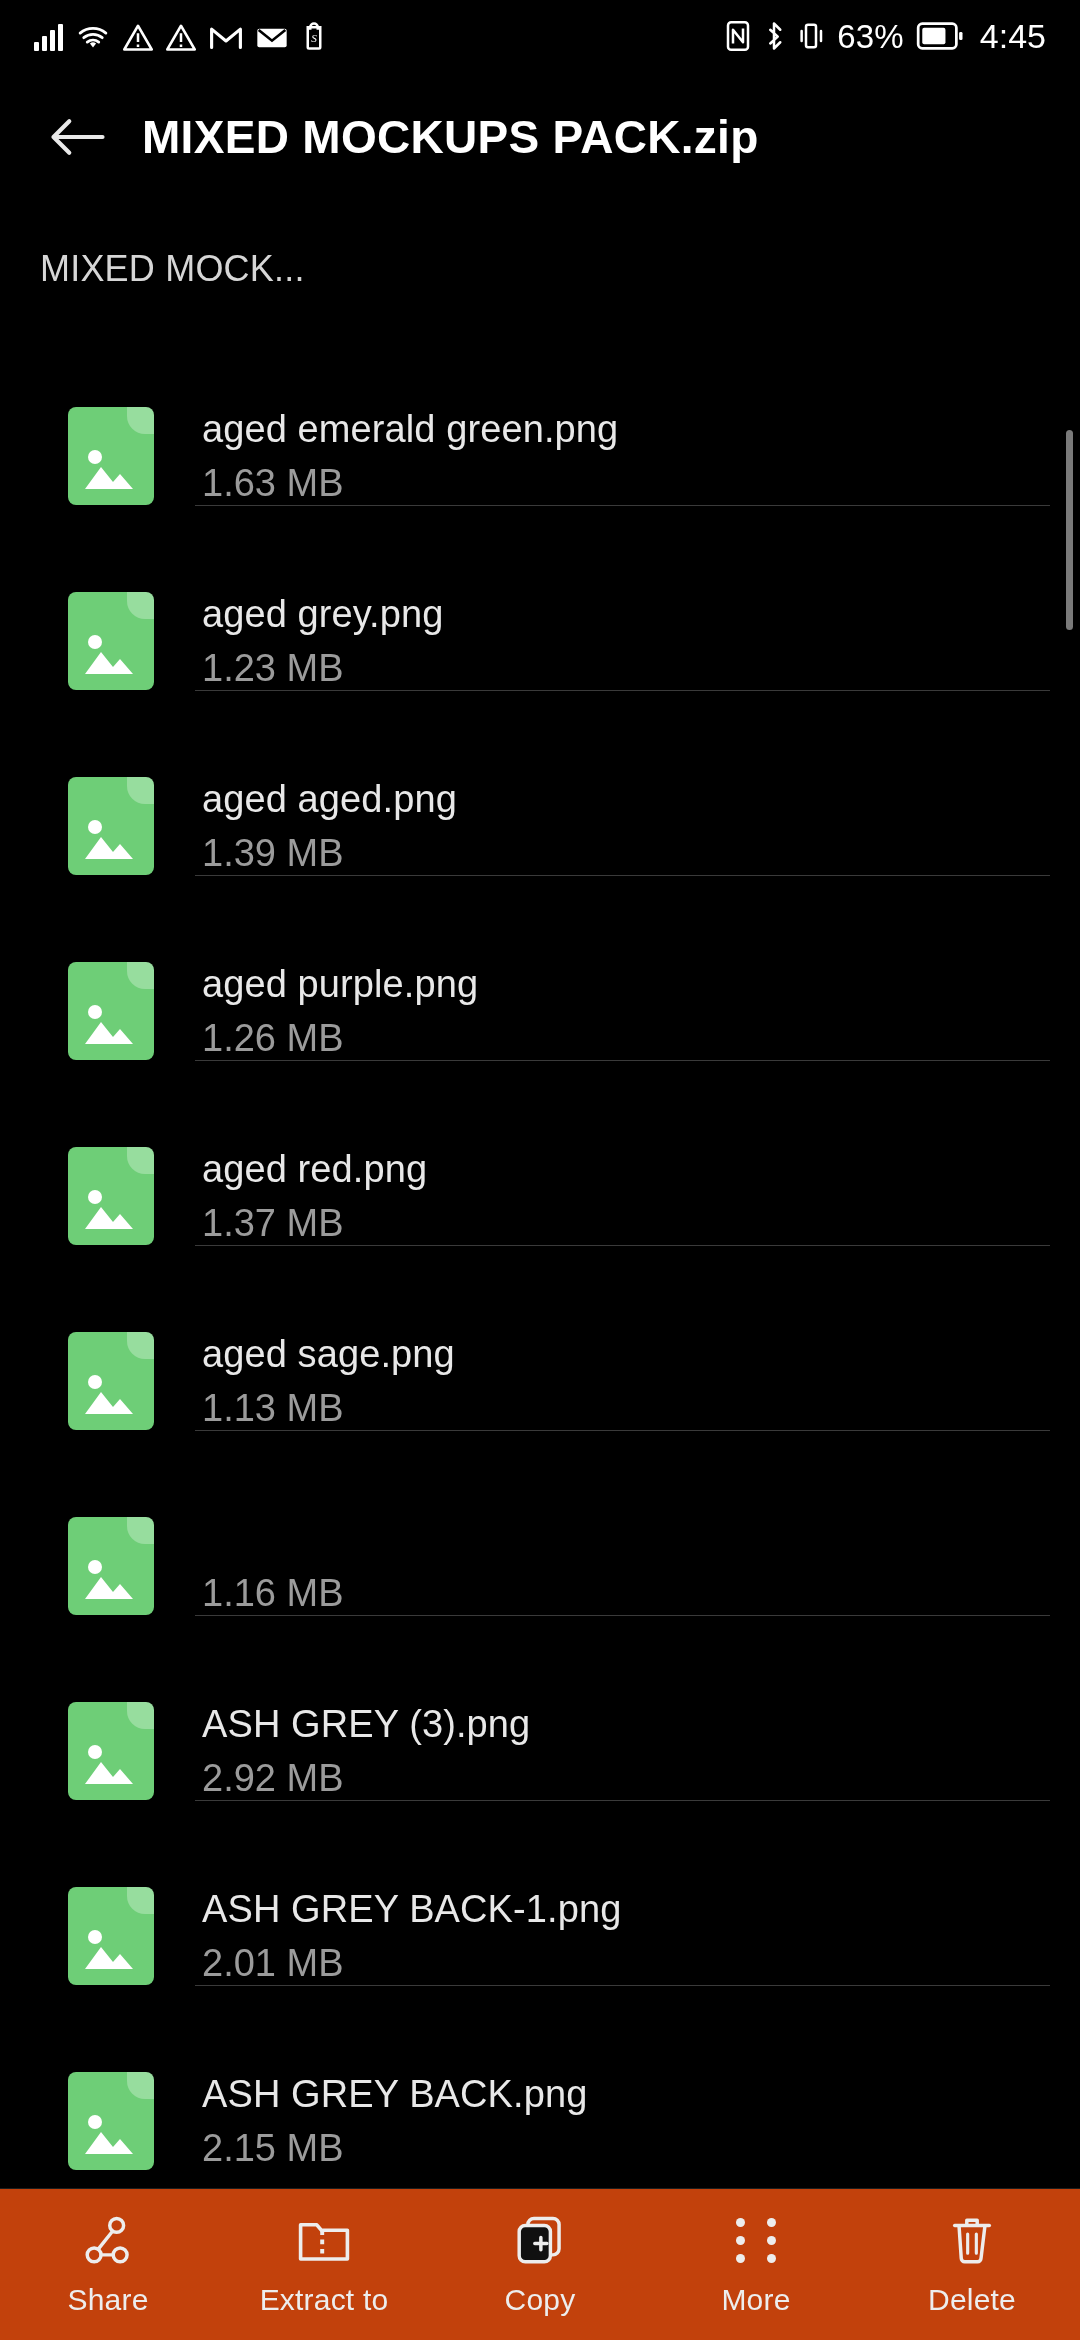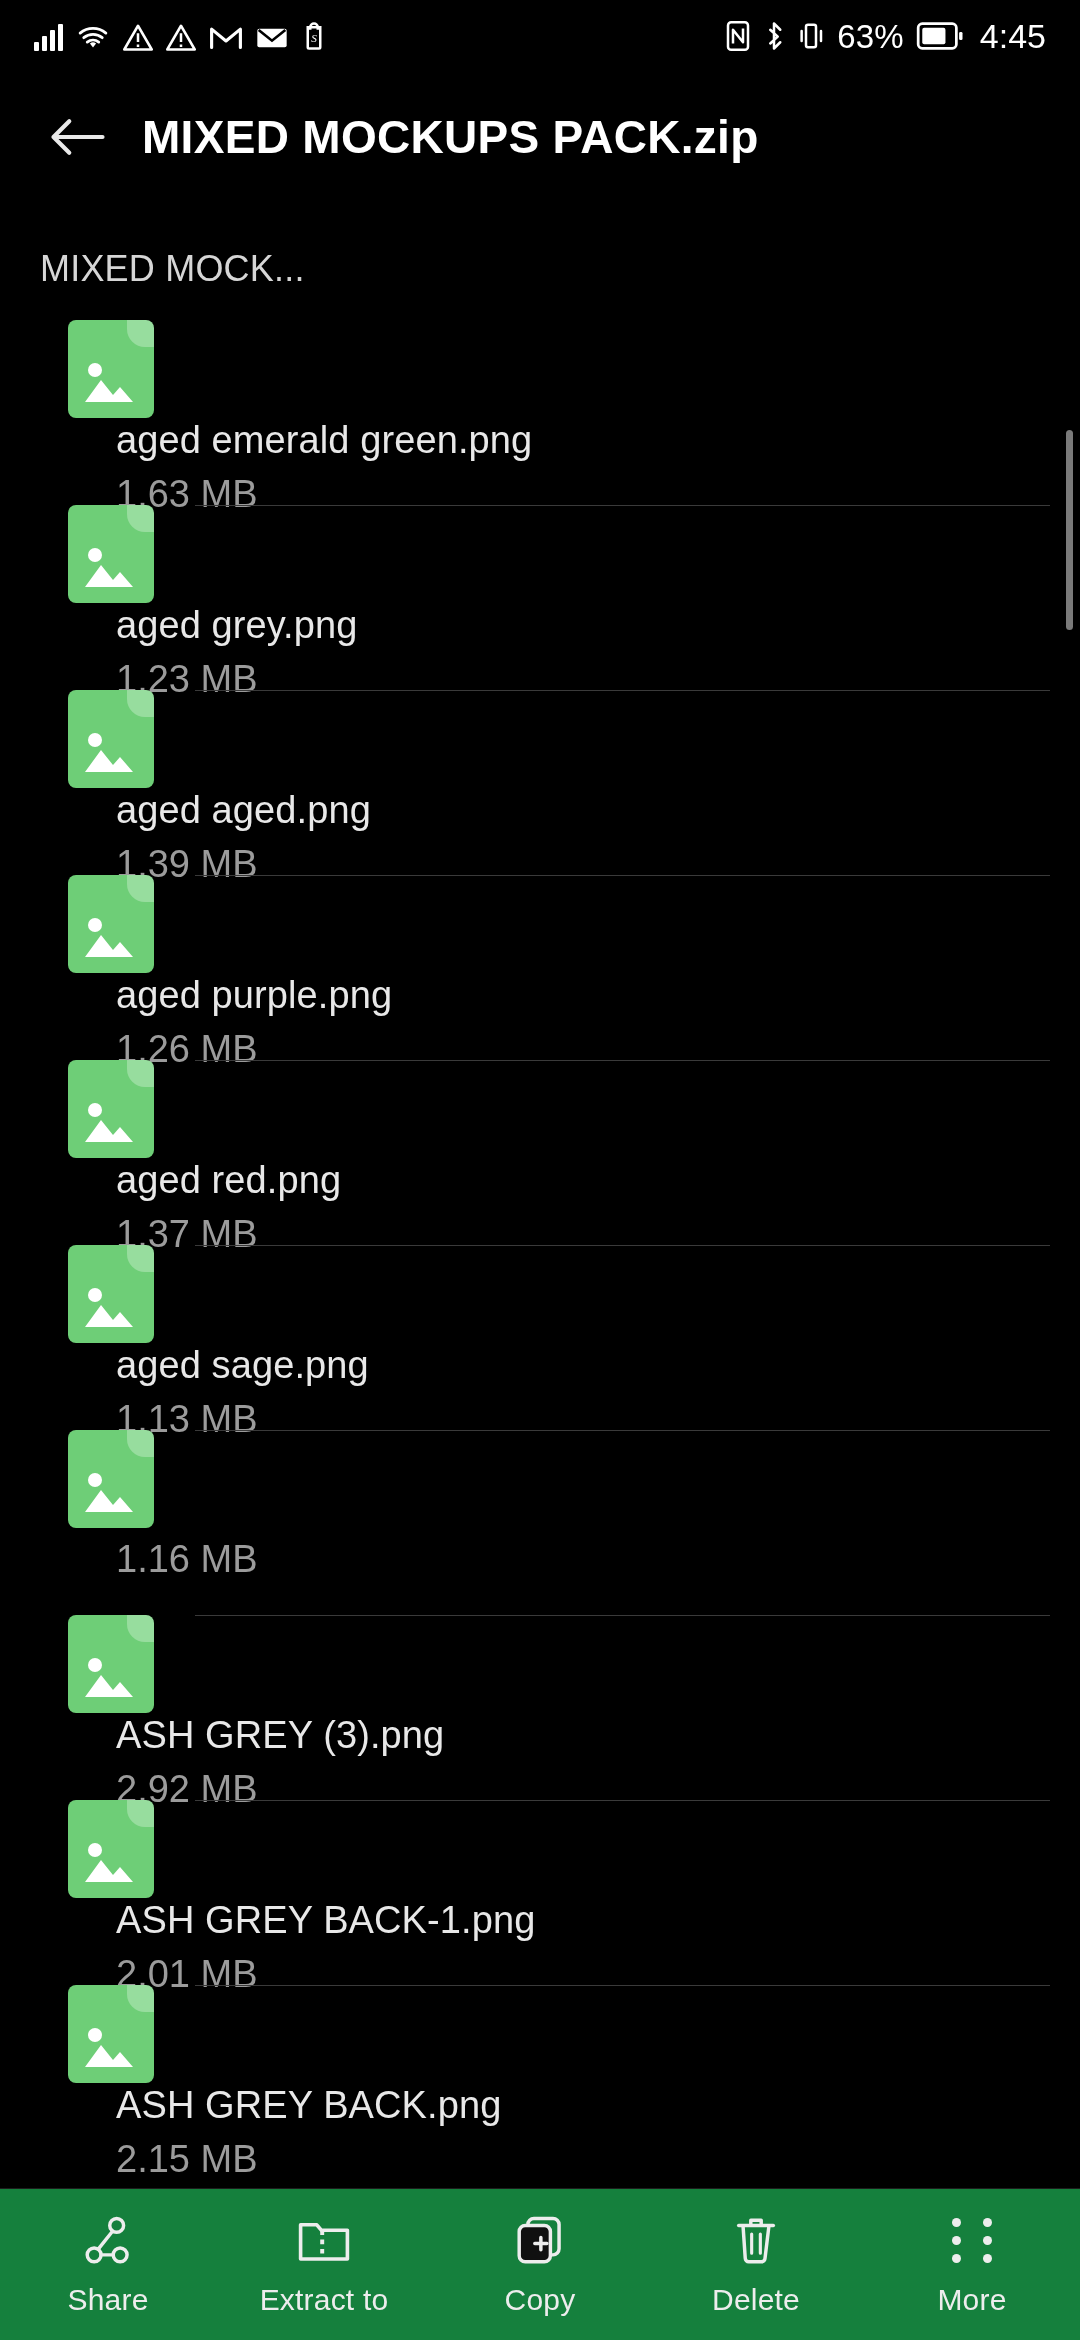--- a/index.html
+++ b/index.html
@@ -45,23 +45,22 @@
     position:absolute; top:248px; left:40px;
     color:#d6d6d6; font-size:36px; font-weight:400; letter-spacing:.2px;
   }
 
   
   .list{
     position:absolute; top:320px; left:0; width:1080px; height:1868px;
     overflow:hidden;
   }
   .row{
-    position:relative; height:185px; display:flex; align-items:flex-start;
+    position:relative; height:185px; display:flex; align-items:flex-end;
     padding-left:68px;
-    flex-direction:column;
   }
   .row + .row::before{
     content:""; position:absolute; top:0; left:195px; right:30px;
     height:1px; background:#3a3a3a;
   }
   .ficon{ width:86px; height:98px; position:relative; flex:none; }
   .ficon .page{
     position:absolute; inset:0; background:#6ECE77;
     border-radius:8px 26px 8px 8px;
   }
@@ -76,21 +75,21 @@
 
   
   .scrollbar{
     position:absolute; top:430px; right:7px; width:7px; height:200px;
     background:#7a7a7a; border-radius:4px;
   }
 
   
   .bottombar{
     position:absolute; left:0; bottom:0; width:1080px; height:152px;
-    background:#15803d; display:flex; align-items:center;
+    background:#c2410c; display:flex; align-items:center;
     border-top:1px solid #1c1c1c;
   }
   .bb-item{
     flex:1; height:100%; display:flex; flex-direction:column;
     align-items:center; justify-content:center; gap:14px;
   }
   .bb-label{ color:#ededed; font-size:30px; font-weight:400; letter-spacing:.2px; }
   .bb-ico{ height:56px; display:flex; align-items:center; justify-content:center; }
   .dots{ display:grid; grid-template-columns:repeat(2,1fr); gap:9px 22px; }
   .dots i{ width:9px; height:9px; background:#ededed; border-radius:50%; display:block; }
@@ -356,39 +355,39 @@
           <rect x="7" y="2" width="18" height="21" rx="3.5" fill="none" stroke="#ededed" stroke-width="2"></rect>
           <rect x="2" y="6" width="18" height="21" rx="3.5" fill="#101010" stroke="#ededed" stroke-width="2"></rect>
           <path d="M11 16.5h7M14.5 13v7" stroke="#ededed" stroke-width="2" stroke-linecap="round"></path>
         </svg>
       </span>
       <span class="bb-label">Copy</span>
     </div>
 
     <div class="bb-item">
       <span class="bb-ico">
+        <span class="dots">
+            <i></i>
+            <i></i>
+            <i></i>
+            <i></i>
+            <i></i>
+            <i></i>
+          </span>
+      </span>
+      <span class="bb-label">More</span>
+    </div>
+
+    <div class="bb-item">
+      <span class="bb-ico">
         <svg width="46" height="52" viewBox="0 0 26 30">
           <path d="M3 6h20" stroke="#ededed" stroke-width="2" stroke-linecap="round"></path>
           <path d="M10 6V3h6v3" fill="none" stroke="#ededed" stroke-width="2" stroke-linejoin="round"></path>
           <path d="M5.5 6l1.3 19a2 2 0 002 2h7.4a2 2 0 002-2L20.5 6" fill="none" stroke="#ededed" stroke-width="2" stroke-linejoin="round"></path>
           <path d="M10.5 11v11M15.5 11v11" stroke="#ededed" stroke-width="1.8" stroke-linecap="round"></path>
         </svg>
       </span>
       <span class="bb-label">Delete</span>
     </div>
 
-    <div class="bb-item">
-      <span class="bb-ico">
-        <span class="dots">
-            <i></i>
-            <i></i>
-            <i></i>
-            <i></i>
-            <i></i>
-            <i></i>
-          </span>
-      </span>
-      <span class="bb-label">More</span>
-    </div>
-
   </div>
 
 </div>
 
 </body></html>

